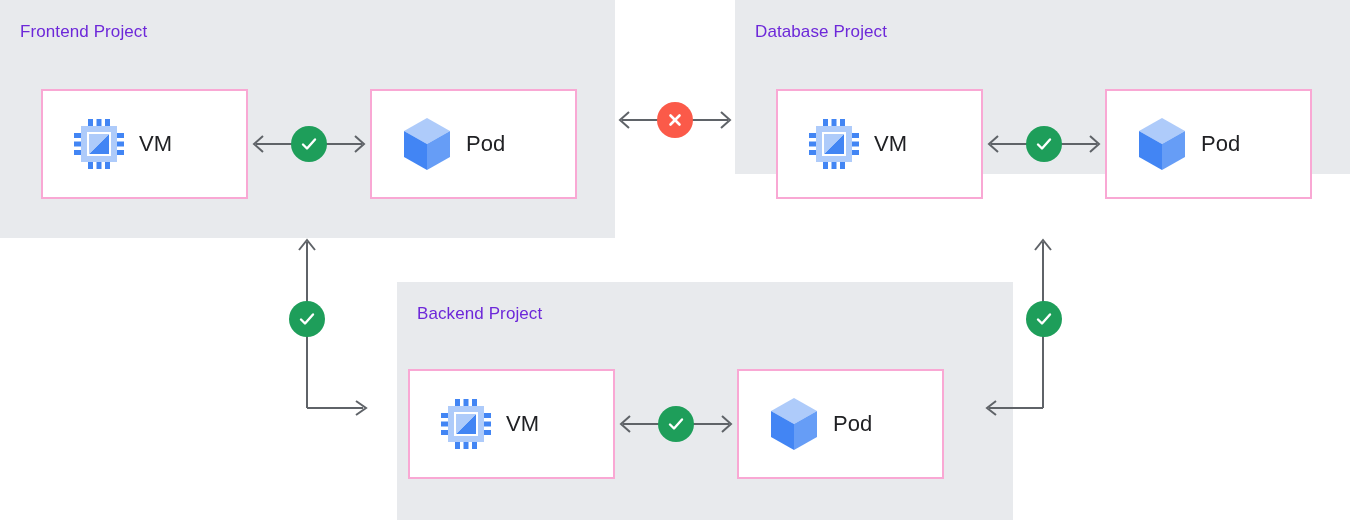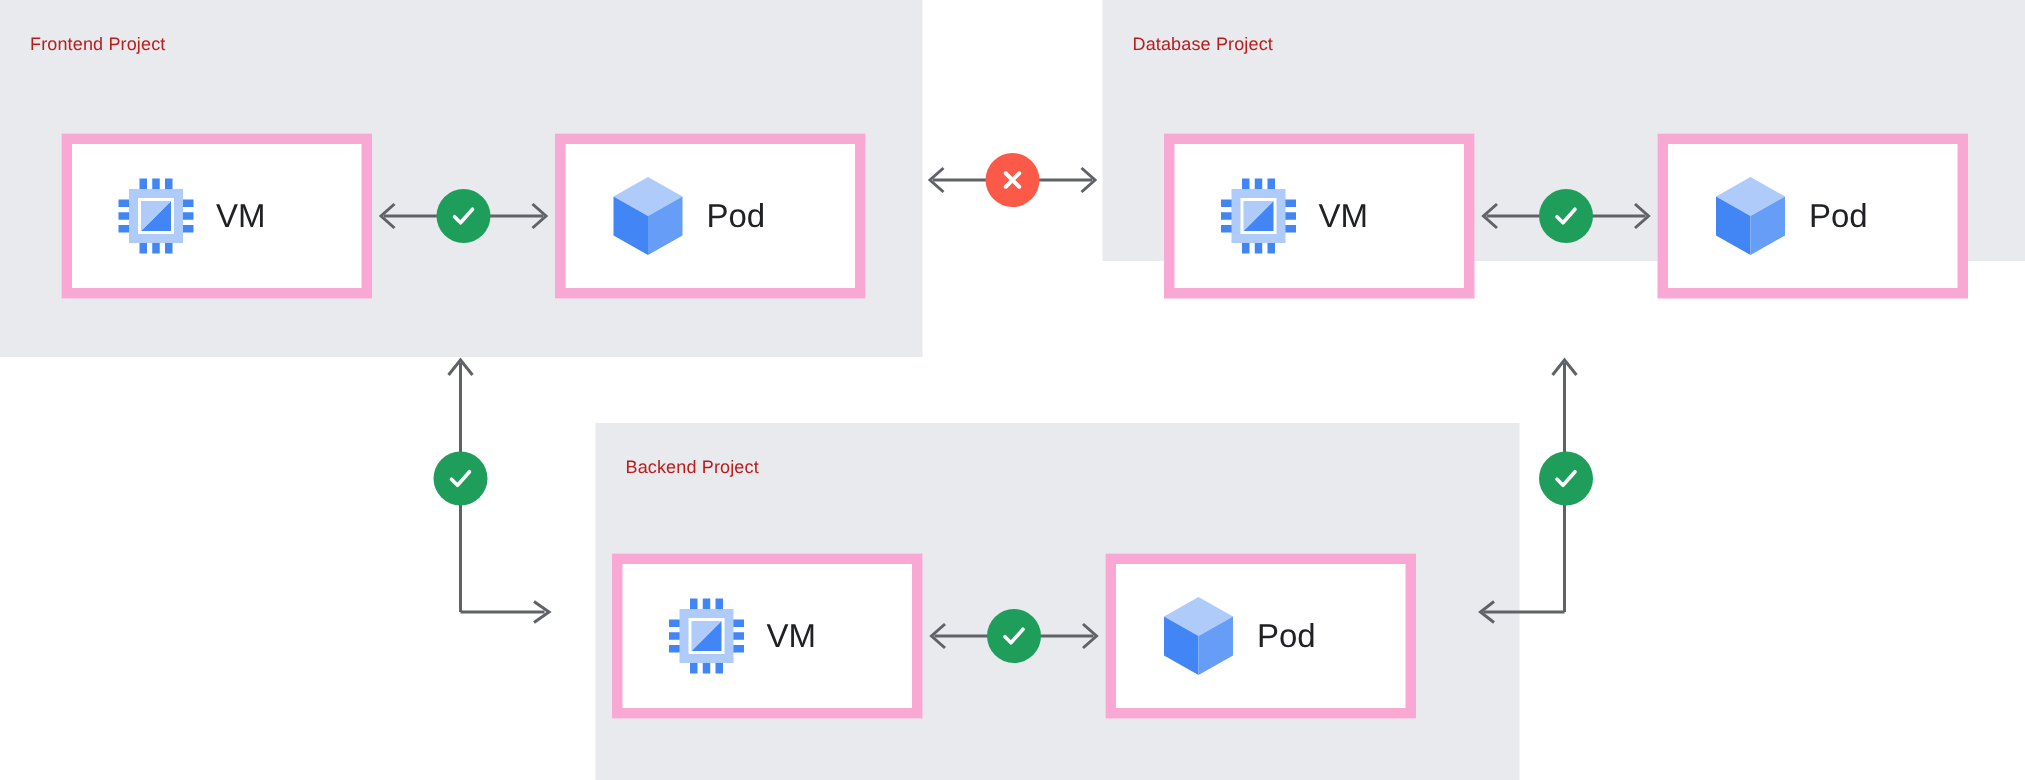--- a/index.html
+++ b/index.html
@@ -18,29 +18,29 @@
     overflow: hidden;
   }
   .panel {
     position: absolute;
     background: #e8eaed;
   }
   .panel-title {
     position: absolute;
     left: 20px;
     top: 22px;
-    font-size: 12px;
-    color: #b91c1c;
+    font-size: 17px;
+    color: #6d28d9;
     letter-spacing: 0.1px;
     white-space: nowrap;
   }
   .card {
     position: absolute;
     background: #ffffff;
-    border: 7px solid #f9a8d4;
+    border: 2px solid #f9a8d4;
     box-sizing: border-box;
     display: flex;
     align-items: center;
   }
   .card-inner {
     display: flex;
     align-items: center;
     gap: 14px;
     padding-left: 30px;
   }

